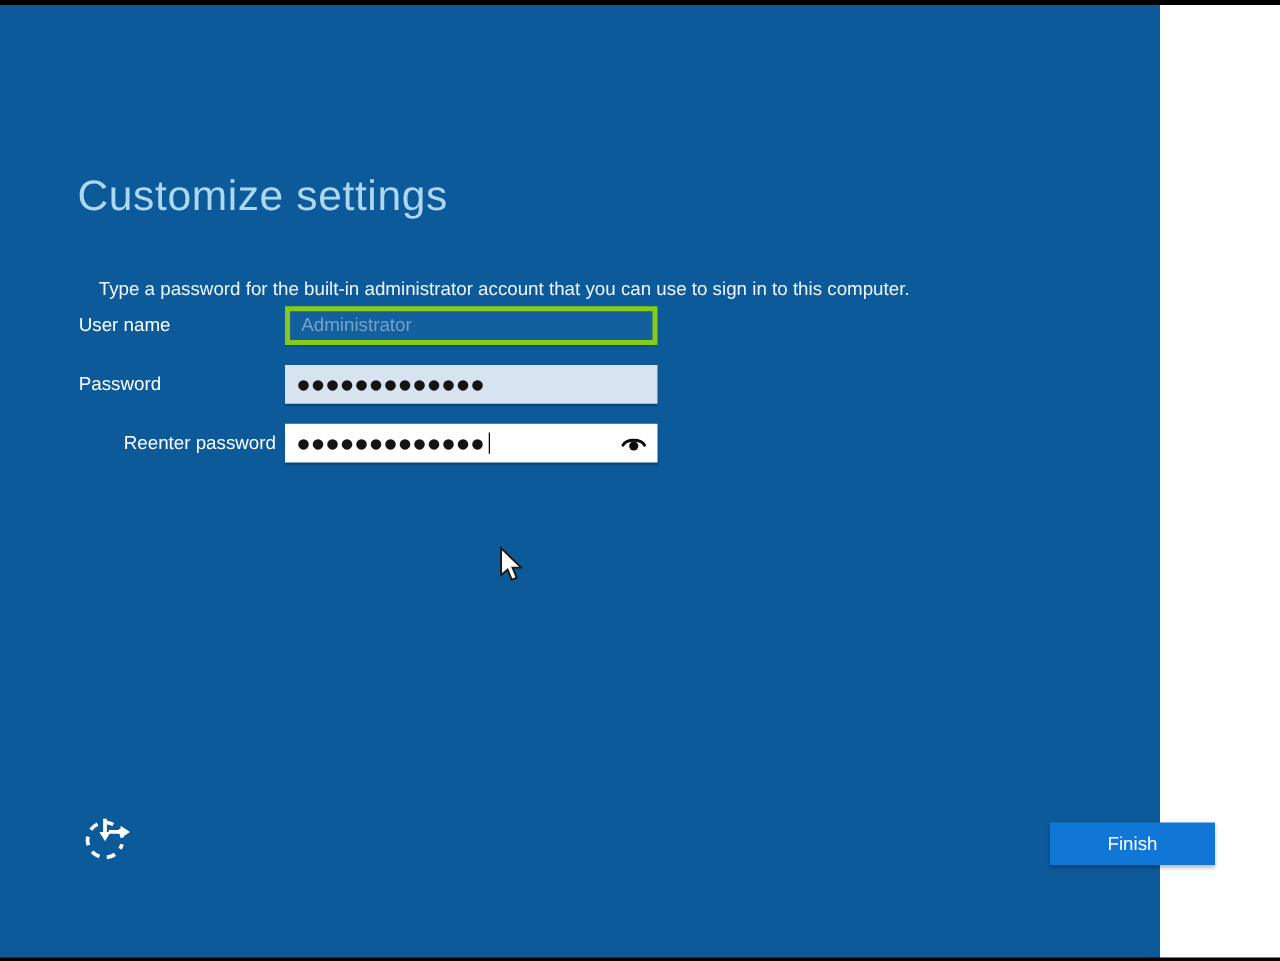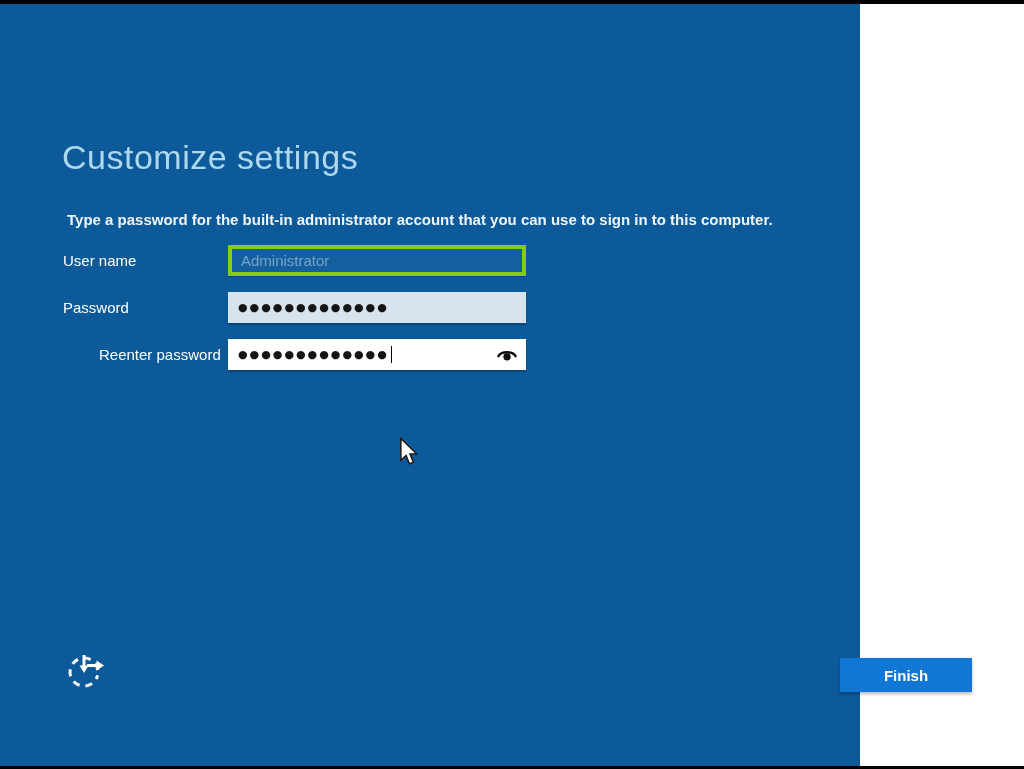--- a/index.html
+++ b/index.html
@@ -3,37 +3,37 @@
 <meta charset="utf-8">
 <style>
   html, body { margin: 0; padding: 0; }
   body {
     width: 1024px; height: 769px;
     font-family: "Liberation Sans", sans-serif;
     overflow: hidden;
   }
   .screen {
     position: relative;
-    width: 860px; height: 769px;
+    width: 928px; height: 769px;
     background: #0d5a9b;
   }
   .letterbox { position: absolute; left: 0; width: 1024px; background: #000; }
   .letterbox.top { top: 0; height: 4px; }
   .letterbox.bottom { bottom: 0; height: 3px; }
 
   .page-title {
     position: absolute; left: 62px; top: 138px;
     margin: 0;
     font-size: 34px; font-weight: 300; letter-spacing: 0.5px;
     color: #aed7f0;
   }
   .page-subtitle {
     position: absolute; left: 63px; top: 207px;
-    margin: 4px;
-    font-size: 15px; font-weight: 700;
+    margin: 16px;
+    font-size: 15px; font-weight: 400;
     color: #eef6fc;
   }
 
   .field-label {
     position: absolute; left: 63px;
     width: 160px; height: 31px;
     display: flex; align-items: center;
     font-size: 15px; font-weight: 400; color: #ffffff;
   }
   .label-username { top: 245px; }
@@ -90,21 +90,21 @@
     background: transparent; border: none; padding: 0;
     cursor: pointer;
   }
   .finish-button {
     position: absolute; left: 840px; top: 658px;
     width: 132px; height: 34px;
     background: #1077d7;
     border: none;
     color: #ffffff;
     font-family: "Liberation Sans", sans-serif;
-    font-size: 15px; font-weight: 700;
+    font-size: 15px; font-weight: 400;
     cursor: pointer;
     box-shadow: 0 2px 3px rgba(0,0,0,0.28);
   }
 
   .mouse-cursor {
     position: absolute; left: 399px; top: 437px;
     width: 19px; height: 29px;
     pointer-events: none;
   }
 </style>

